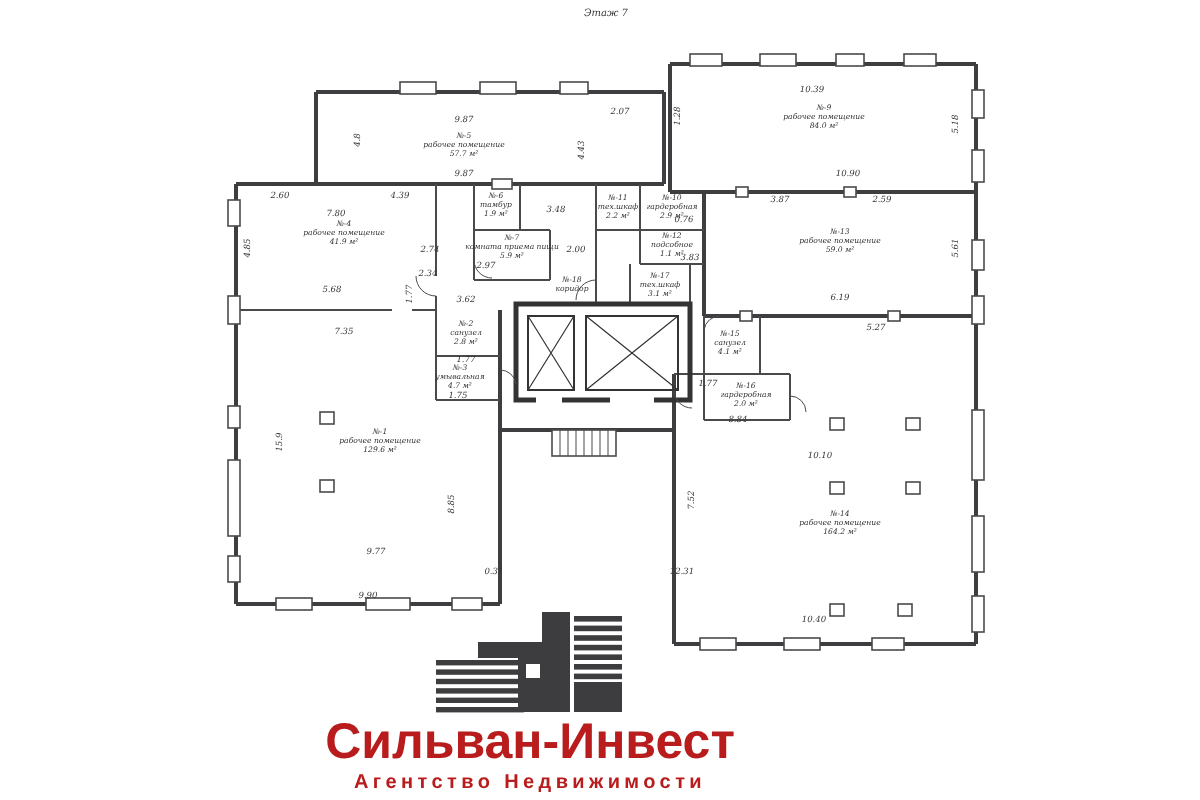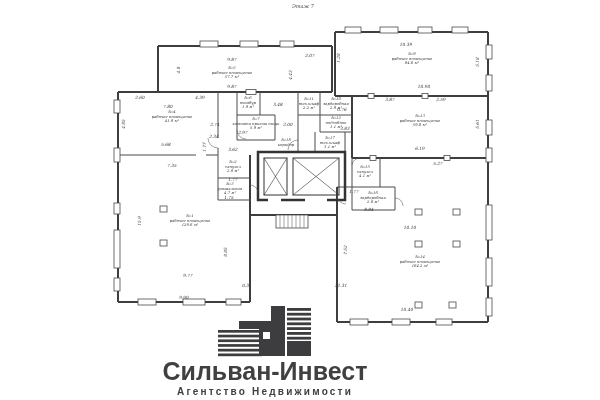--- a/index.html
+++ b/index.html
@@ -176,21 +176,21 @@
         <text class="dim" x="243" y="134">2.97</text>
         <text class="dim" x="288" y="126">2.00</text>
         <text class="dim" x="345" y="130">3.83</text>
         <text class="dim" x="342" y="111">0.76</text>
         <text class="dim" x="233" y="151">3.62</text>
         <text class="dim" x="233" y="181">1.77</text>
         <text class="dim" x="229" y="199">1.75</text>
       </g>
   </svg>
 
-  <div class="logo" style="color: #404040;">
+  <div class="logo" style="color: #b91c1c;">
     <svg class="logo-icon" width="95" height="54" viewBox="0 0 95 54">
       <g class="logo-fill" fill="#3d3c3e">
         <rect x="0" y="24" width="44" height="2.7"></rect>
         <rect x="0" y="28.7" width="44" height="2.7"></rect>
         <rect x="0" y="33.4" width="44" height="2.7"></rect>
         <rect x="0" y="38.1" width="44" height="2.7"></rect>
         <rect x="0" y="42.8" width="44" height="2.7"></rect>
         <rect x="0" y="47.5" width="44" height="2.7"></rect>
         <rect x="21" y="15" width="45" height="8"></rect>
         <rect x="41" y="18" width="13" height="32"></rect>

